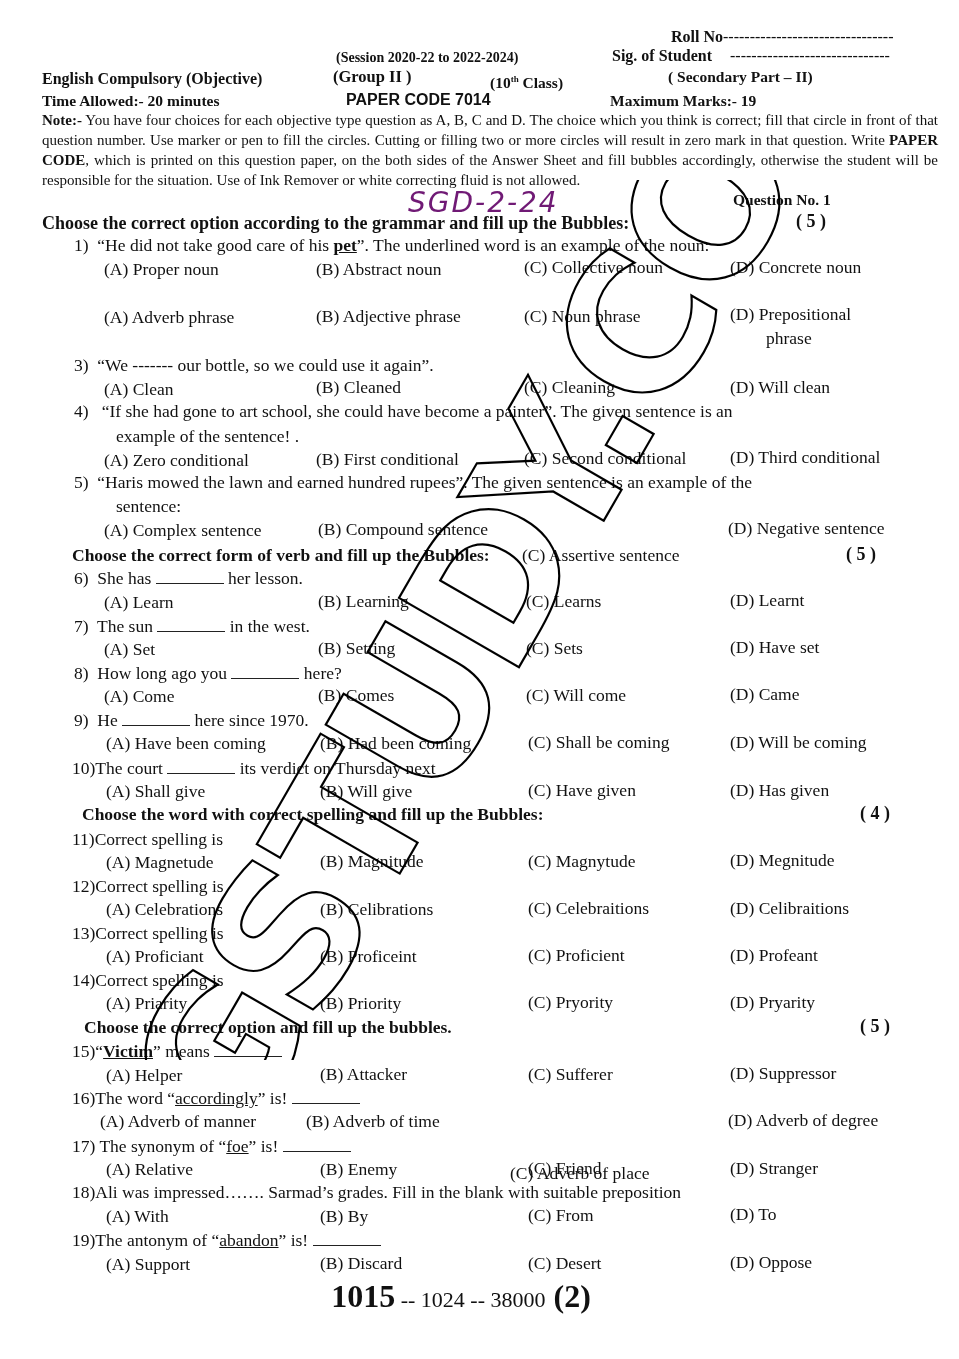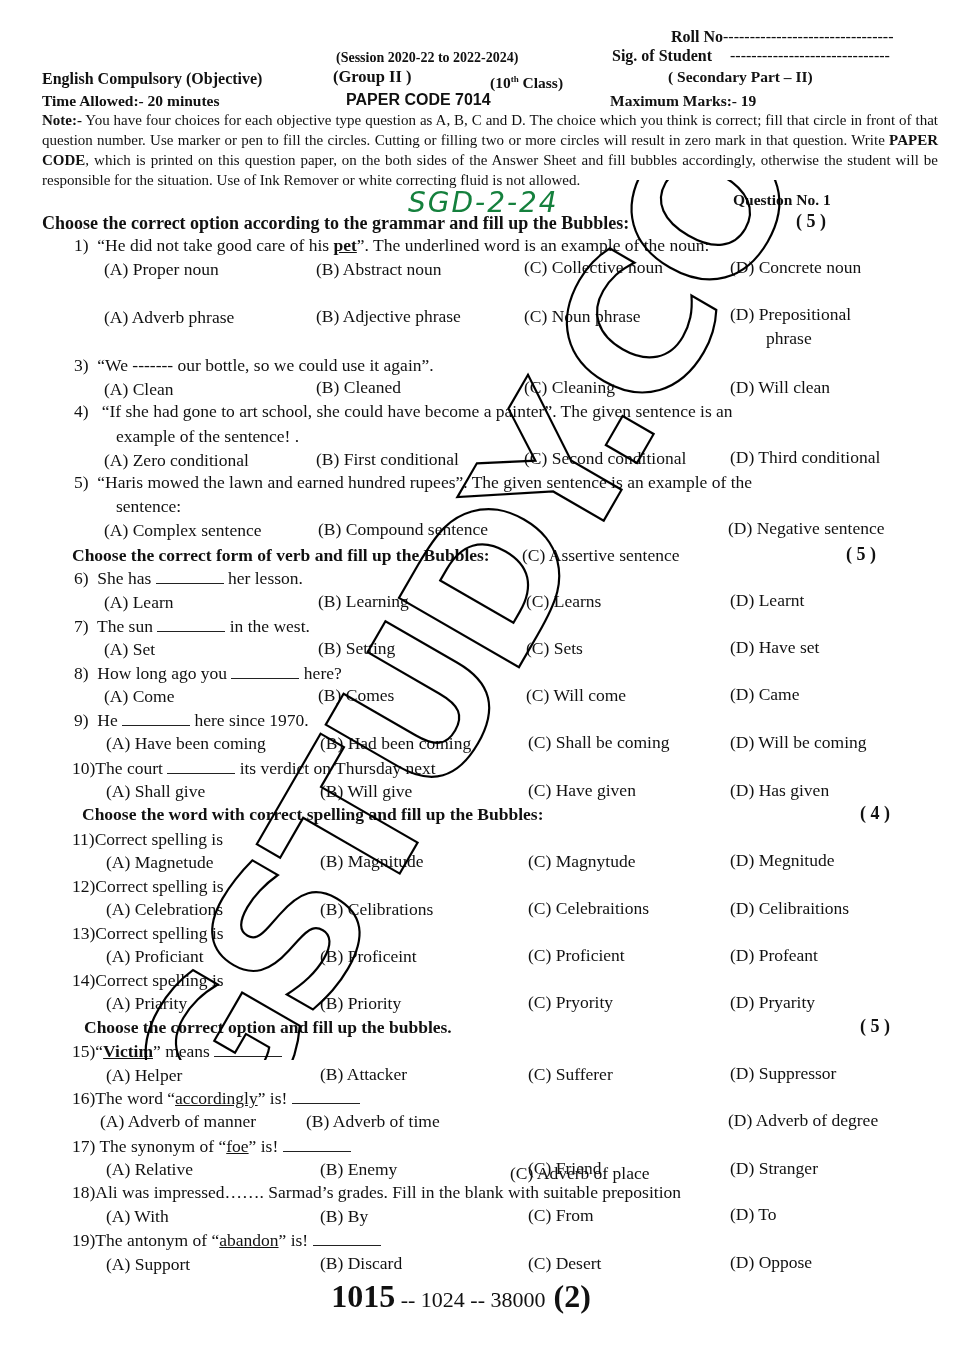--- a/index.html
+++ b/index.html
@@ -11,21 +11,21 @@
   .line { position: absolute; white-space: nowrap; font-size: 17.5px; line-height: 22px; }
   .b { font-weight: bold; }
   .small { font-size: 14.5px; }
   .note { position: absolute; left: 42px; top: 138px; width: 896px; font-size: 15px; line-height: 20px; text-align: justify; }
   .opt { position: absolute; white-space: nowrap; font-size: 17.5px; line-height: 22px; }
   .u { text-decoration: underline; }
   .blank { display: inline-block; border-bottom: 1px solid #222; width: 68px; height: 14px; vertical-align: baseline; }
   .watermark {
     position: absolute; left: 120px; top: 180px; width: 760px; height: 880px; pointer-events: none;
   }
-  .sgd { position: absolute; left: 408px; top: 186px; font-family: "DejaVu Sans", sans-serif; font-size: 28px; font-style: italic; font-weight: 300; letter-spacing: 2px; color: #15803d; }
+  .sgd { position: absolute; left: 408px; top: 186px; font-family: "DejaVu Sans", sans-serif; font-size: 28px; font-style: italic; font-weight: 300; letter-spacing: 2px; color: #701a75; }
   .footer { position: absolute; left: 0; width: 922px; top: 1278px; text-align: center; white-space: nowrap; }
   .footer .big { font-size: 32px; font-weight: bold; }
   .footer .mid { font-size: 22px; }
 </style>
 </head>
 <body>
 
 <div class="page">
 
   <div class="line b" style="left:671px;top:26px;font-size:16px;">

